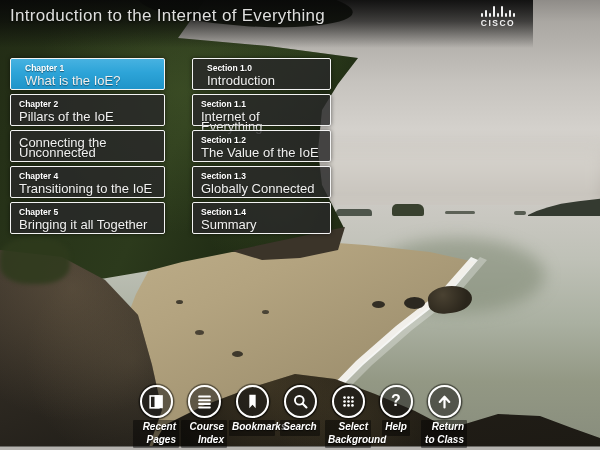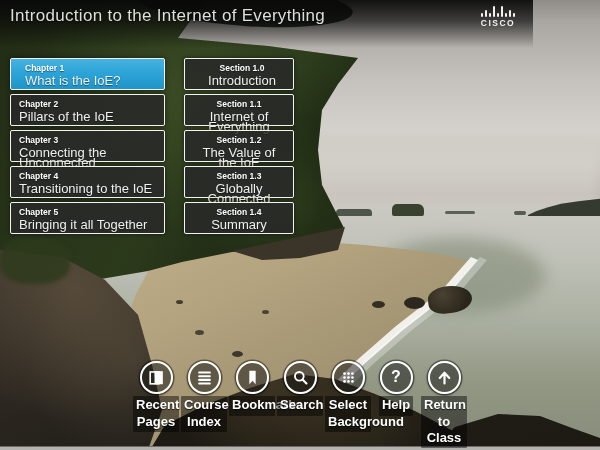--- a/index.html
+++ b/index.html
@@ -82,33 +82,33 @@
   .cisco-word { color:#f2f2f2; font-size:8.5px; font-weight:bold; letter-spacing:1.5px; margin-top:1px; }
 
   
   .menu { position:absolute; left:0; top:0; width:600px; height:450px; z-index:30; }
   .menu-btn { position:absolute; height:32px; border:1px solid #f4f4f4; border-radius:2px;
     background:rgba(40,40,40,.84); box-shadow:0 0 4px rgba(0,0,0,.55); padding:4px 8px; cursor:pointer; }
   .menu-btn.selected { background:linear-gradient(180deg,#47b2e1 0%,#2da4d8 45%,#1f94c9 100%); }
   .menu-btn .b-label { display:block; font-size:8.5px; font-weight:bold; color:#ffffff; line-height:10px; text-shadow:0 1px 1px rgba(0,0,0,.45); }
   .menu-btn .b-title { display:block; font-size:13px; color:#f0f0ef; line-height:10px; margin-top:3px; text-shadow:0 1px 1px rgba(0,0,0,.45); }
   .col-ch { left:10px; width:155px; }
-  .col-se { left:184px; width:110px;text-align:center; }
+  .col-se { left:192px; width:139px; }
   .row-0 { top:58px;padding-left:14px; } .row-1 { top:94px; } .row-2 { top:130px; } .row-3 { top:166px; } .row-4 { top:202px; }
 
   
   .toolbar { position:absolute; left:0; bottom:2px; width:600px; z-index:40; display:flex; justify-content:center; }
   .tb-item { width:48px; display:flex; flex-direction:column; align-items:center; }
   .tb-circle { width:33px; height:33px; border-radius:50%; border:2.5px solid #ffffff;
     background:rgba(22,22,22,.5); box-shadow:0 0 0 1.5px rgba(0,0,0,.4), 0 1px 3px rgba(0,0,0,.5);
     display:flex; align-items:center; justify-content:center; cursor:pointer; }
   .tb-circle svg { display:block; }
-  .tb-label { margin-top:2px; display:inline-block; max-width:46px; text-align:center;
-    font-size:13px; font-weight:bold; color:#ffffff; line-height:1.25;
-    background:rgba(0,0,0,.45); padding:1px 3px 2px; border-radius:1px; text-shadow:0 1px 1px rgba(0,0,0,.7); }
+  .tb-label { margin-top:2px; display:inline-block; max-width:46px; text-align:right;
+    font-size:10px; font-weight:bold; color:#ffffff; line-height:1.25;
+    background:rgba(0,0,0,.45); padding:1px 3px 2px; border-radius:1px; text-shadow:0 1px 1px rgba(0,0,0,.7);font-style:italic; }
   .qmark { color:#fff; font-size:16px; font-weight:bold; line-height:1; padding-bottom:1px; }
 </style>
 </head>
 <body>
 
 <div class="stage">
 
   <div>
     <div class="layer sky"></div>
     <div class="layer fog"></div>
@@ -161,21 +161,20 @@
 
     <div class="menu-btn col-ch row-0 selected">
       <span class="b-label">Chapter 1</span>
       <span class="b-title">What is the IoE?</span>
     </div>
     <div class="menu-btn col-ch row-1">
       <span class="b-label">Chapter 2</span>
       <span class="b-title">Pillars of the IoE</span>
     </div>
     <div class="menu-btn col-ch row-2">
-      <span class="b-label">Chapter 3</span>
       <span class="b-title">Connecting the Unconnected</span>
     </div>
     <div class="menu-btn col-ch row-3">
       <span class="b-label">Chapter 4</span>
       <span class="b-title">Transitioning to the IoE</span>
     </div>
     <div class="menu-btn col-ch row-4">
       <span class="b-label">Chapter 5</span>
       <span class="b-title">Bringing it all Together</span>
     </div>

